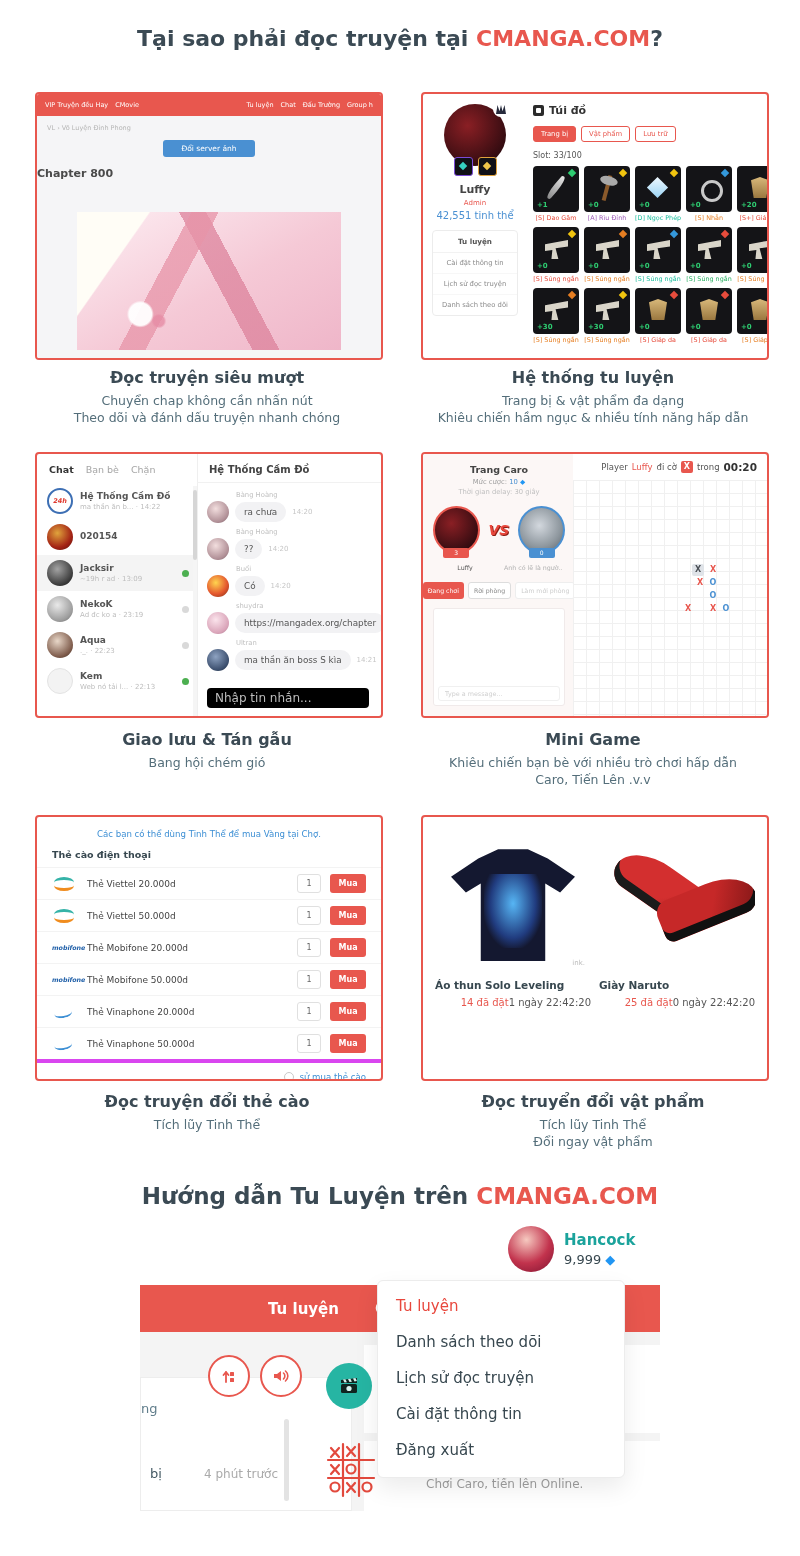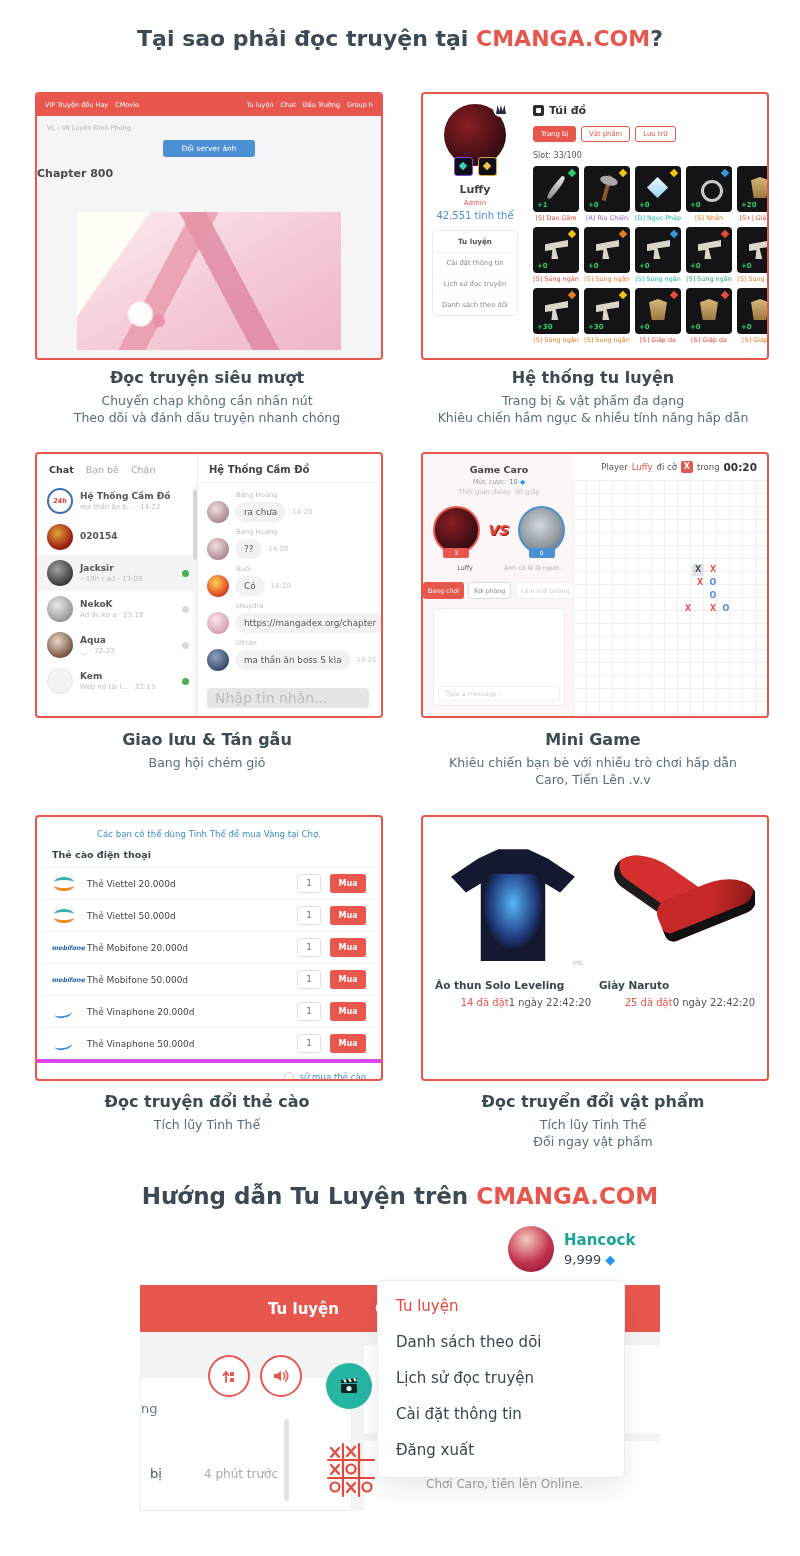--- a/index.html
+++ b/index.html
@@ -121,22 +121,22 @@
   .msg{padding:1px 0 2px 10px;}
   .msg-name{font-size:6.8px;color:#c0c0c0;margin:2px 0 2px 29px;}
   .msg-row{display:flex;align-items:center;gap:6px;}
   .msg-av{width:22px;height:22px;border-radius:50%;flex:none;}
   .av-pink{background:radial-gradient(circle at 40% 35%, #f2dede, #b08f96 68%, #6e5258);}
   .av-food{background:radial-gradient(circle at 40% 35%, #ffd54f, #e4572e 58%, #7a2d12);}
   .av-rose{background:radial-gradient(circle at 40% 35%, #fbe4ec, #d9a3b8 68%, #9c6b80);}
   .av-navy{background:radial-gradient(circle at 40% 35%, #8ea3c2, #3c4f6e 68%, #16202f);}
   .msg-bubble{background:#f2f2f4;border-radius:11px;padding:5px 9px;font-size:8.8px;color:#555;white-space:nowrap;}
   .msg-time{font-size:7px;color:#c6c6c6;}
-  .chat-input{position:absolute;left:10px;right:12px;bottom:8px;height:20px;background:#e5e5e5;border:none;
-    border-radius:4px;padding:0 8px;font-size:14px;color:#777;font-family:inherit;box-sizing:border-box;}
+  .chat-input{position:absolute;left:10px;right:12px;bottom:8px;height:20px;background:#000000;border:none;
+    border-radius:4px;padding:0 8px;font-size:12px;color:#777;font-family:inherit;box-sizing:border-box;}
   .chat-input::placeholder{color:#bdbdbd;}
   
   .game-left{position:absolute;left:0;top:0;bottom:0;width:150px;background:#fcf7f6;padding:10px 8px 0 10px;box-sizing:border-box;}
   .g-title{text-align:center;font-size:9.5px;font-weight:bold;color:#444;}
   .g-bet{text-align:center;font-size:6.8px;color:#9e9e9e;margin-top:3px;}
   .g-bet .v{color:#4a90d2;}
   .g-delay{text-align:center;font-size:6.8px;color:#c0c0c0;margin-top:2px;}
   .g-vs-row{display:flex;align-items:center;justify-content:center;gap:9px;margin-top:10px;}
   .g-av{width:44px;height:44px;border-radius:50%;position:relative;}
   .g-av.p1{border:2px solid #e8574e;background:radial-gradient(circle at 38% 35%, #8a1f24, #3a0d12 68%, #120406);}
@@ -311,21 +311,21 @@
             </div>
             <div class="tile-label c-red">[S] Dao Găm</div>
           </div>
 
           <div class="tile">
             <div class="tile-img">
               <span class="glyph axe"></span>
               <span class="tile-gem g-yellow"></span>
               <span class="tile-plus">+0</span>
             </div>
-            <div class="tile-label c-purple">[A] Rìu Chiến</div>
+            <div class="tile-label c-purple">[A] Rìu Đỉnh</div>
           </div>
 
           <div class="tile">
             <div class="tile-img">
               <span class="glyph gem"></span>
               <span class="tile-gem g-yellow"></span>
               <span class="tile-plus">+0</span>
             </div>
             <div class="tile-label c-teal">[D] Ngọc Phép</div>
           </div>
@@ -566,21 +566,21 @@
               <span class="msg-time">14:21</span>
             </div>
           </div>
         </div>
       <input class="chat-input" placeholder="Nhập tin nhắn..." style="">
     </div>
   </div>
 
   <div class="panel" id="p-game">
     <div class="game-left">
-      <div class="g-title">Game Caro</div>
+      <div class="g-title">Trang Caro</div>
       <div class="g-bet">
         <span>Mức cược:</span>
         <span class="v"><span>10</span> <span class="diamond">◆</span></span>
       </div>
       <div class="g-delay">Thời gian delay: 30 giây</div>
       <div class="g-vs-row">
         <div class="g-av p1">
           <span class="g-badge">3</span>
         </div>
         <span class="g-vs">VS</span>

